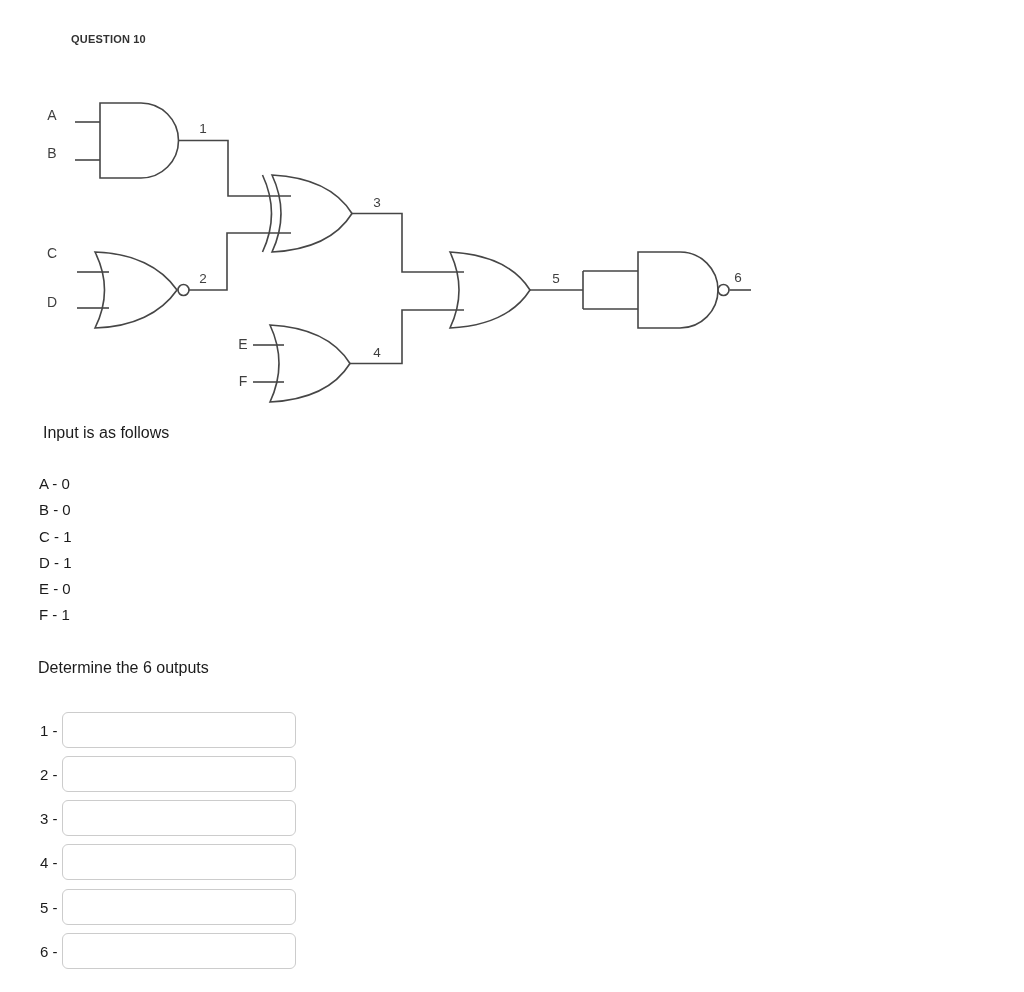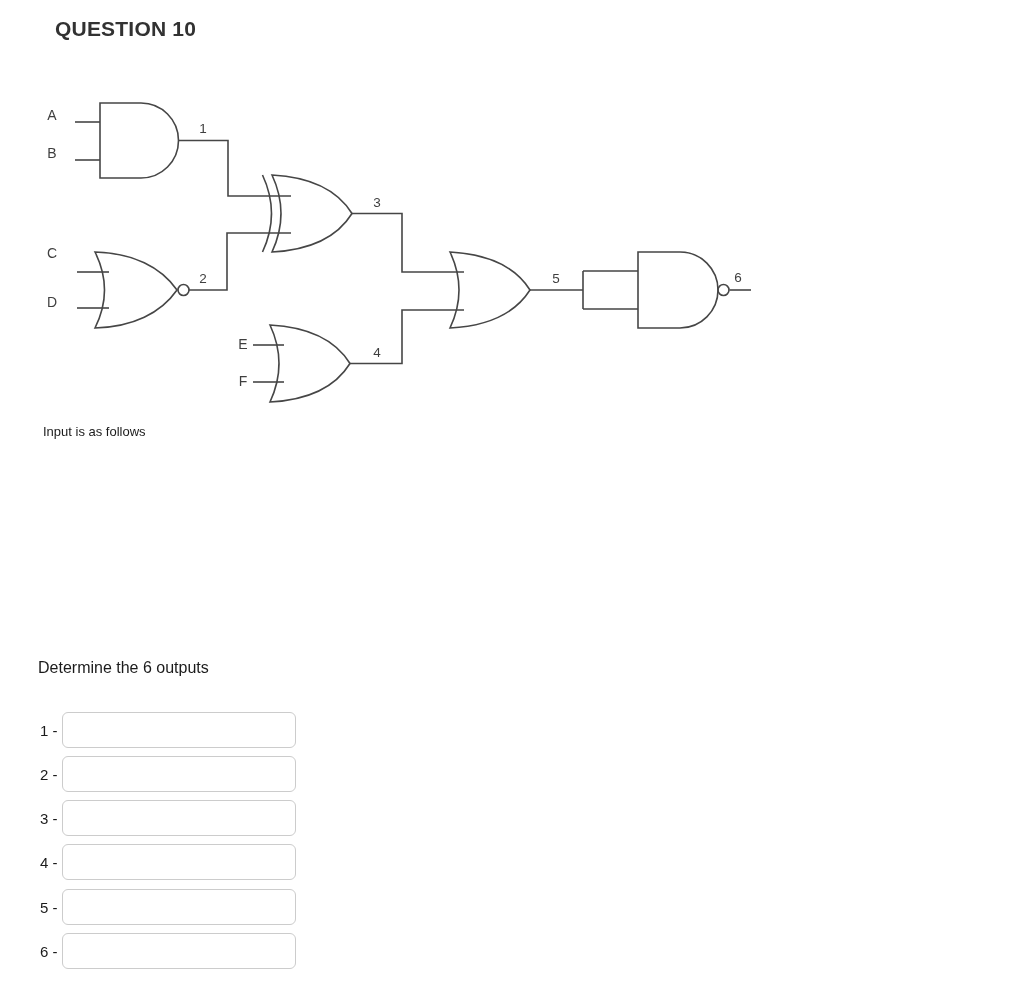--- a/index.html
+++ b/index.html
@@ -13,22 +13,22 @@
     position: relative;
     width: 1024px;
     height: 992px;
     background: #ffffff;
     overflow: hidden;
   }
   .title {
     position: absolute;
     left: 55px;
     top: 17px;
-    margin: 0;
-    font-size: 21px;
+    margin: 16px;
+    font-size: 11px;
     font-weight: 700;
     color: #323232;
     letter-spacing: 0.2px;
   }
   .circuit {
     position: absolute;
     left: 0;
     top: 0;
     width: 1024px;
     height: 470px;
@@ -43,21 +43,21 @@
     font-family: "Liberation Sans", sans-serif;
     font-size: 14px;
     text-anchor: middle;
     user-select: none;
   }
   .circuit text.node-num { font-size: 13.5px; }
   .input-heading {
     position: absolute;
     left: 43px;
     top: 424px;
-    font-size: 13px;
+    font-size: 16px;
     color: #1b1b1b;
   }
   .input-list {
     position: absolute;
     left: 39px;
     top: 471px;
     font-size: 15px;
     line-height: 26.3px;
     color: #1b1b1b;
   }
@@ -150,20 +150,28 @@
       <text class="node-num" x="203" y="283">2</text>
       <text class="node-num" x="377" y="207">3</text>
       <text class="node-num" x="377" y="357">4</text>
       <text class="node-num" x="556" y="283">5</text>
       <text class="node-num" x="738" y="282">6</text>
     </g>
   </svg>
 
   <div class="input-heading">Input is as follows</div>
 
+  <div class="input-list">
+    <div>A - 0</div>
+    <div>B - 0</div>
+    <div>C - 1</div>
+    <div>D - 1</div>
+    <div>E - 0</div>
+    <div>F - 1</div>
+  </div>
 
   <div class="determine">Determine the 6 outputs</div>
 
   <div class="answer-row" style="top:712px">
     <span class="answer-label">1 -</span>
     <input class="answer-input" type="text" value="" style="">
   </div>
   <div class="answer-row" style="top:756px">
     <span class="answer-label">2 -</span>
     <input class="answer-input" type="text" value="" style="">

